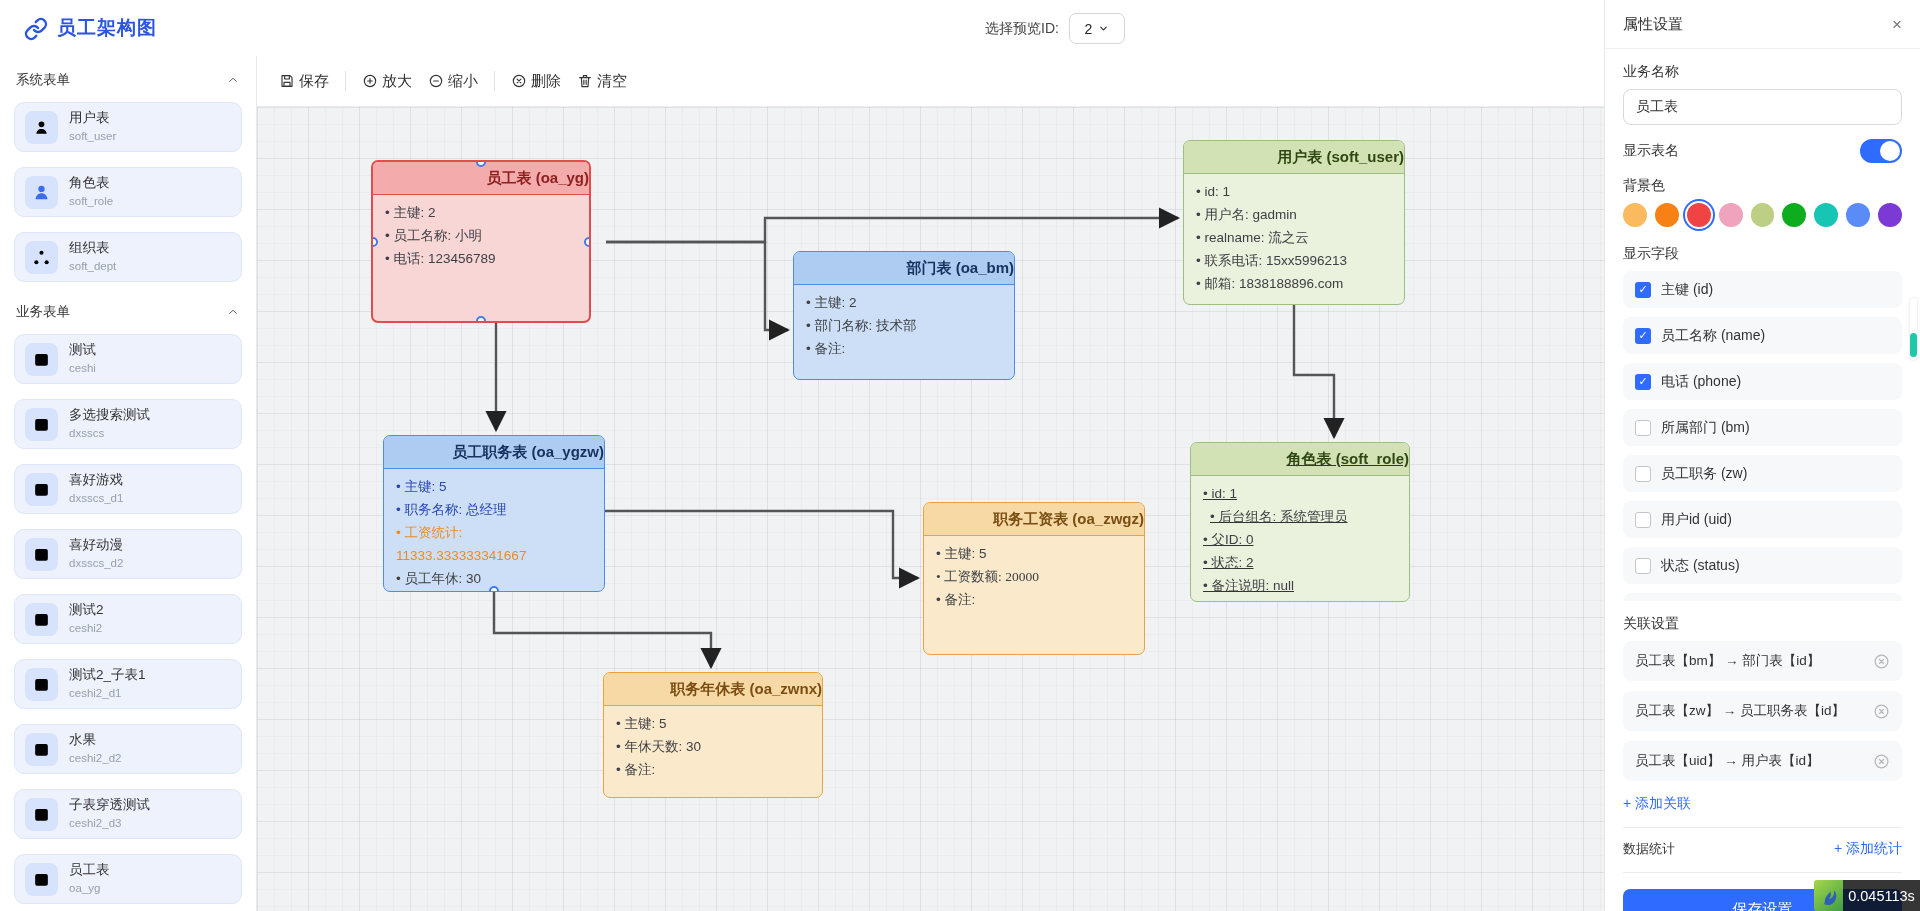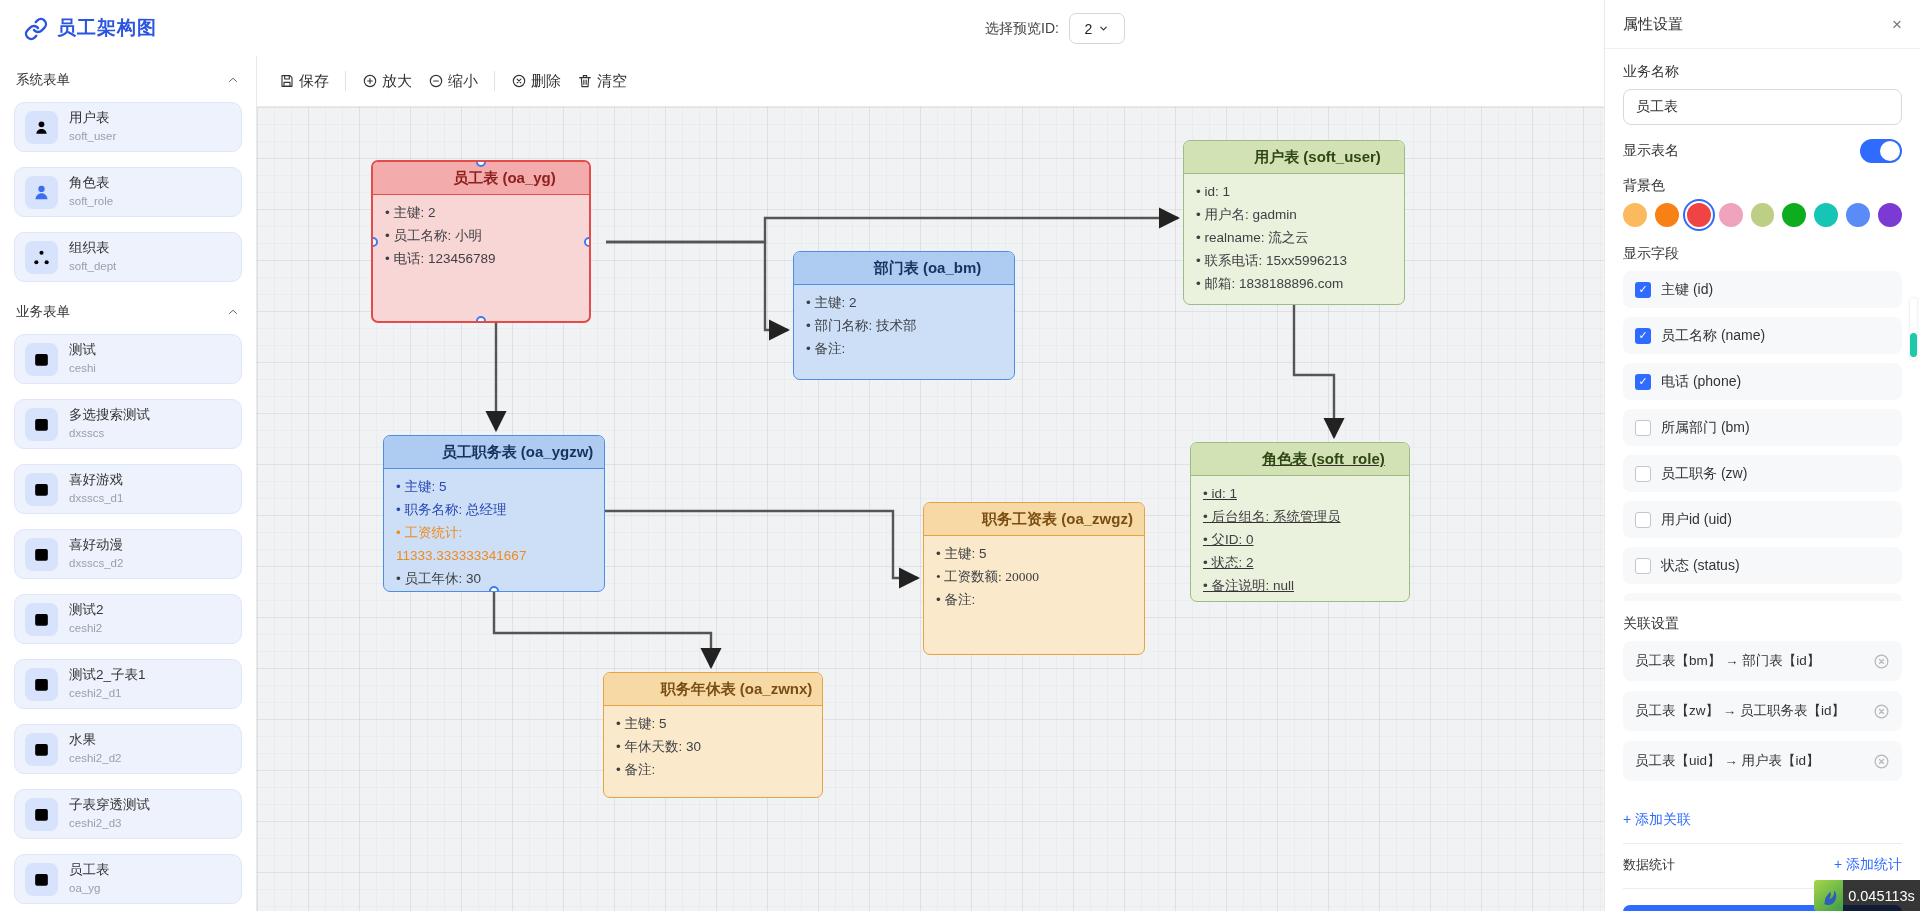--- a/index.html
+++ b/index.html
@@ -49,21 +49,21 @@
   #canvas{position:absolute;left:257px;top:107px;width:1347px;height:804px;background:#f1f2f4;
      background-image:
        linear-gradient(rgba(110,120,140,.05) 1px,transparent 1px),
        linear-gradient(90deg,rgba(110,120,140,.05) 1px,transparent 1px),
        linear-gradient(rgba(110,120,140,.09) 1px,transparent 1px),
        linear-gradient(90deg,rgba(110,120,140,.09) 1px,transparent 1px);
      background-size:17px 17px,17px 17px,51px 51px,51px 51px;overflow:hidden;}
   #edges{position:absolute;left:0;top:0;width:1347px;height:804px;}
   .edge{fill:none;stroke:#555;stroke-width:2.4;}
   .node{position:absolute;border-radius:7px;box-sizing:border-box;overflow:hidden;cursor:move;}
-  .node-title{height:32px;line-height:32px;text-align:center;font-weight:bold;font-size:15px;padding-left:47px;}
+  .node-title{height:32px;line-height:32px;text-align:right;font-weight:bold;font-size:15px;padding-left:47px;}
   .node-body{padding:6px 12px 4px 12px;}
   .node-field{font-size:13.5px;line-height:23px;}
   .handle{position:absolute;width:10px;height:10px;border-radius:50%;background:#fff;
           border:2px solid #3f7bf0;box-sizing:border-box;cursor:crosshair;}
   .handle.top{left:calc(50% - 5px);top:-5px;}
   .handle.bottom{left:calc(50% - 5px);bottom:-5px;}
   .handle.left{top:calc(50% - 5px);left:-5px;}
   .handle.right{top:calc(50% - 5px);right:-5px;}
 
   
@@ -87,21 +87,21 @@
   .check-row{height:37px;background:#f7f8fa;border-radius:8px;display:flex;align-items:center;gap:10px;
       padding:0 12px;margin-bottom:9px;cursor:pointer;font-size:14px;color:#333;}
   .check-row.partial{height:8px;margin-bottom:0;border-radius:8px 8px 0 0;}
   .cbx{width:16px;height:16px;border-radius:3px;box-sizing:border-box;flex:0 0 16px;
       display:flex;align-items:center;justify-content:center;}
   .cbx.on{background:#2F6BFF;color:#fff;font-size:11px;}
   .cbx.off{background:#fff;border:1.5px solid #c3c6cc;}
   .assoc-row{height:40px;background:#f7f8fa;border-radius:8px;display:flex;align-items:center;
       justify-content:space-between;padding:0 12px;margin-bottom:10px;font-size:13.5px;color:#333;}
   .assoc-row .icon{width:17px;height:17px;color:#b4b7bc;cursor:pointer;}
-  .p-link{color:#2F6BFF;font-size:14px;cursor:pointer;display:inline-block;margin:20px 0 12px 0;}
+  .p-link{color:#2F6BFF;font-size:14px;cursor:pointer;display:inline-block;margin:4px 0 12px 0;}
   .p-div{height:1px;background:#ececec;margin:2px 0 12px 0;}
   #stats-row{display:flex;align-items:center;justify-content:space-between;margin-bottom:14px;}
   #stats-label{font-size:13px;color:#333;}
   #save-settings-btn{width:100%;height:40px;background:#2F6BFF;border:none;border-radius:7px;
       color:#fff;font-size:15px;cursor:pointer;margin-top:4px;font-family:inherit;}
   #panel-scroll-track{position:absolute;right:3px;top:298px;width:7px;height:62px;background:#fff;
       border-radius:4px;box-shadow:0 0 3px rgba(0,0,0,.15);}
   #panel-scroll-thumb{position:absolute;right:3px;top:333px;width:7px;height:24px;background:#1ec9a8;
       border-radius:4px;cursor:pointer;}
 
@@ -427,21 +427,21 @@
           <div class="node-body">
             <div class="node-field" style="color: rgb(63, 64, 69);">• 主键: 5</div>
             <div class="node-field" style="color: rgb(63, 64, 69); font-family: Liberation Serif, serif;">• 工资数额: 20000</div>
             <div class="node-field" style="color: rgb(63, 64, 69);">• 备注:</div>
           </div>
         </div>
         <div class="node" style="left: 933px; top: 335px; width: 220px; height: 160px; background: rgb(234, 241, 220); border: 1.5px solid rgb(156, 190, 133); text-decoration: underline;">
           <div class="node-title" style="background: rgb(211, 226, 180); border-bottom: 1.5px solid rgb(156, 190, 133); color: rgb(47, 71, 18);">角色表 (soft_role)</div>
           <div class="node-body">
             <div class="node-field" style="color: rgb(63, 64, 69);">• id: 1</div>
-            <div class="node-field" style="color: rgb(63, 64, 69);">• 后台组名: 系统管理员</div>
+            <div class="node-field" style="color: rgb(63, 64, 69); margin-left: 7px;">• 后台组名: 系统管理员</div>
             <div class="node-field" style="color: rgb(63, 64, 69);">• 父ID: 0</div>
             <div class="node-field" style="color: rgb(63, 64, 69);">• 状态: 2</div>
             <div class="node-field" style="color: rgb(63, 64, 69);">• 备注说明: null</div>
             <div class="node-field" style="color: rgb(63, 64, 69);">• …</div>
           </div>
         </div>
         <div class="node" style="left: 346px; top: 565px; width: 220px; height: 126px; background: rgb(250, 233, 203); border: 1.5px solid rgb(232, 162, 63);">
           <div class="node-title" style="background: rgb(247, 217, 166); border-bottom: 1.5px solid rgb(232, 162, 63); color: rgb(122, 78, 18);">职务年休表 (oa_zwnx)</div>
           <div class="node-body">
             <div class="node-field" style="color: rgb(63, 64, 69);">• 主键: 5</div>

